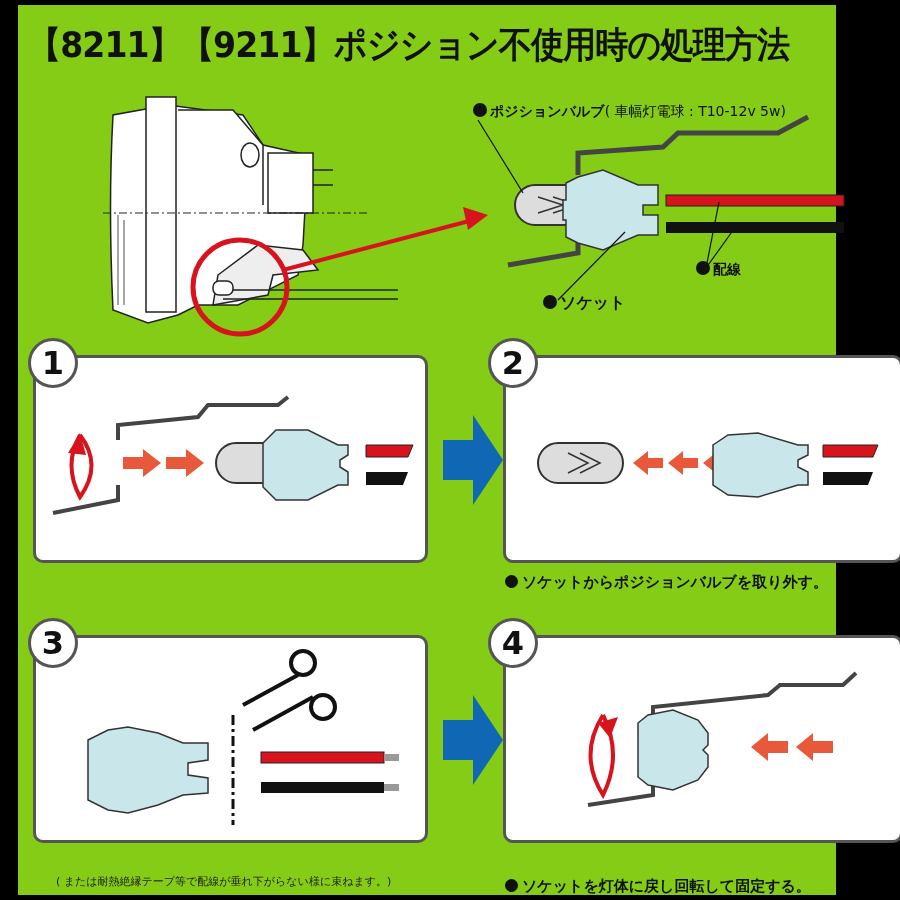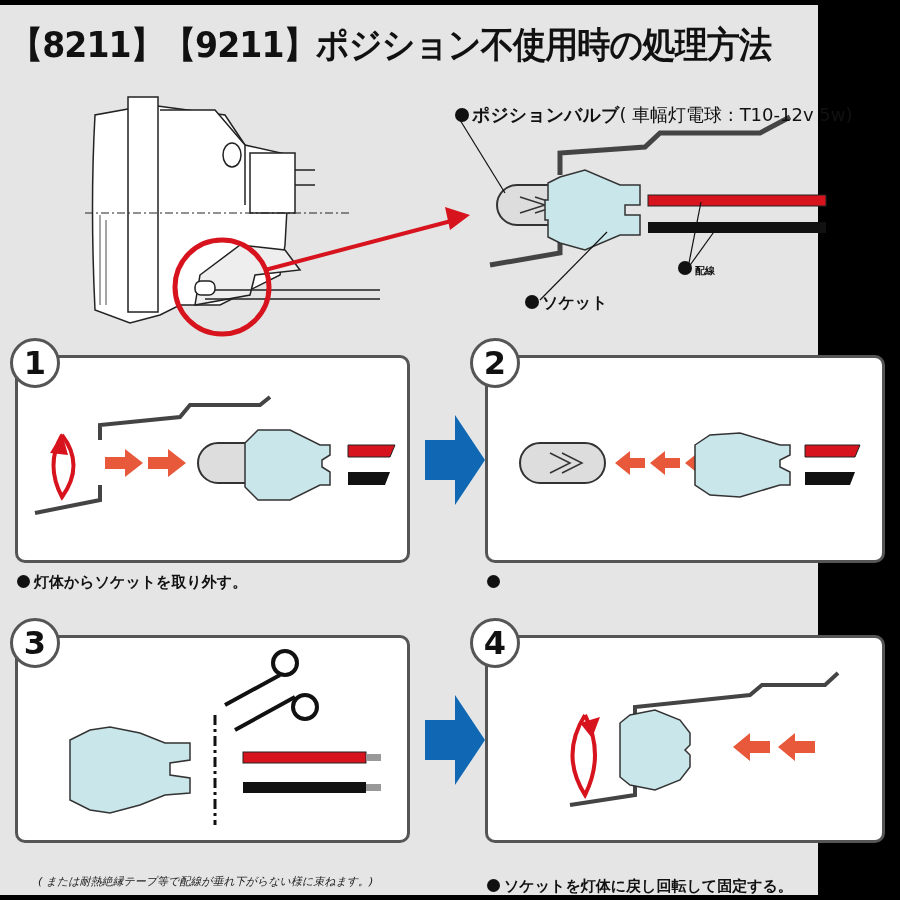--- a/index.html
+++ b/index.html
@@ -1,18 +1,18 @@
 <!DOCTYPE html>
 <html><head>
 <meta charset="utf-8">
 <style>
   * { box-sizing: border-box; margin: 0; padding: 0; }
   html, body { width: 900px; height: 900px; background: #000; overflow: hidden; }
   body { font-family: "DejaVu Sans", sans-serif; }
-  #page { position: absolute; left: 0; top: 5px; width: 818px; height: 890px; background: #e5e5e5; }
+  #page { position: absolute; left: 18px; top: 5px; width: 818px; height: 890px; background: #84cc16; }
   .title { position: absolute; left: 10px; top: 16px; font-size: 36px; font-weight: bold; color: #111; letter-spacing: -1px; white-space: nowrap; transform: scaleX(0.92); transform-origin: left center; }
   .label { position: absolute; font-weight: bold; color: #111; white-space: nowrap; }
   .label .dot { display: inline-block; width: 14px; height: 14px; border-radius: 50%; background: #111; vertical-align: -1px; margin-right: 3px; }
   .label .normal { font-weight: normal; }
   .panel { position: absolute; border: 3px solid #555; border-radius: 10px; background: #fff; }
   .step-num { position: absolute; width: 50px; height: 50px; border: 3px solid #555; border-radius: 50%; background: #fff; font-size: 32px; font-weight: bold; color: #111; text-align: center; line-height: 44px; }
   .caption { position: absolute; font-size: 15px; font-weight: bold; color: #111; white-space: nowrap; }
   .caption .dot { display: inline-block; width: 13px; height: 13px; border-radius: 50%; background: #111; vertical-align: -1px; margin-right: 4px; }
   .subcaption { position: absolute; font-size: 11px; color: #222; white-space: nowrap; }
   svg { position: absolute; overflow: visible; }
@@ -50,84 +50,81 @@
       <path d="M548 178 L560 172 L585 165 L620 180 L640 180 L640 200 L625 200 L625 210 L640 210 L640 230 L620 230 L585 245 L560 238 L548 232 L548 215 L545 215 L545 195 L548 195 Z" fill="#c9e6ea" stroke="#333" stroke-width="1.5"></path>
       <rect x="648" y="190" width="178" height="11" fill="#d7141e" stroke="#222" stroke-width="1"></rect>
       <rect x="648" y="217" width="178" height="11" fill="#111"></rect>
       <line x1="460" y1="115" x2="505" y2="188" stroke="#111" stroke-width="1.2"></line>
       <line x1="688" y1="263" x2="701" y2="197" stroke="#111" stroke-width="1.2"></line>
       <line x1="688" y1="263" x2="716" y2="224" stroke="#111" stroke-width="1.2"></line>
       <line x1="540" y1="295" x2="607" y2="227" stroke="#111" stroke-width="1.2"></line>
     </g>
   </svg>
 
-  <div class="label" style="left:455px;top:98px;font-size:18px;">
+  <div class="label" style="left:455px;top:98px;font-size:14px;">
     <span class="dot"></span><span>ポジションバルブ</span><span class="normal">( 車幅灯電球 : T10-12v 5w)</span>
   </div>
-  <div class="label" style="left:678px;top:256px;font-size:10px;">
+  <div class="label" style="left:678px;top:256px;font-size:14px;">
     <span class="dot"></span><span>配線</span>
   </div>
   <div class="label" style="left:525px;top:288px;font-size:16px;">
     <span class="dot"></span><span>ソケット</span>
   </div>
 
   <div class="panel" style="left:15px;top:350px;width:395px;height:208px;"></div>
   <div class="step-num" style="left:10px;top:333px;">1</div>
   <svg style="left:0;top:330px" width="420" height="240">
     <path d="M100 105 L100 90 L180 82 L190 70 L260 70 L270 62" fill="none" stroke="#444" stroke-width="4"></path>
     <path d="M100 150 L100 165 L35 178" fill="none" stroke="#444" stroke-width="4"></path>
     <path d="M62 100 Q85 130 62 162 Q45 130 62 100" fill="none" stroke="#d7141e" stroke-width="4"></path>
     <polygon points="50,118 62,98 68,120" fill="#d7141e"></polygon>
     <polygon points="105,122 125,122 125,114 143,128 125,142 125,134 105,134" fill="#e8583a"></polygon>
     <polygon points="148,122 168,122 168,114 186,128 168,142 168,134 148,134" fill="#e8583a"></polygon>
     <rect x="198" y="108" width="85" height="40" rx="20" fill="#ddd" stroke="#333" stroke-width="2"></rect>
     <path d="M245 108 L258 95 L290 95 L320 110 L330 110 L330 120 L322 125 L322 132 L330 137 L330 150 L320 150 L290 165 L258 165 L245 152 Z" fill="#c9e6ea" stroke="#333" stroke-width="1.5"></path>
     <polygon points="348,110 395,110 390,122 348,122" fill="#d7141e" stroke="#222" stroke-width="1"></polygon>
     <polygon points="348,137 390,137 385,150 348,150" fill="#111"></polygon>
   </svg>
-  <div class="caption" style="left:17px;top:568px;">
-    <span class="dot"></span><span>灯体からソケットを取り外す。</span>
-  </div>
 
   <svg style="left:420px;top:410px" width="60" height="90">
     <polygon points="5,25 35,25 35,0 65,45 35,90 35,65 5,65" fill="#1068b4"></polygon>
   </svg>
 
   <div class="panel" style="left:485px;top:350px;width:400px;height:208px;"></div>
   <div class="step-num" style="left:470px;top:333px;">2</div>
   <svg style="left:480px;top:330px" width="410" height="240">
     <rect x="40" y="108" width="85" height="40" rx="20" fill="#ddd" stroke="#333" stroke-width="2"></rect>
     <path d="M70 118 L90 128 L70 138 M82 118 L102 128 L82 138" fill="none" stroke="#333" stroke-width="1.5"></path>
     <polygon points="135,128 150,116 150,123 165,123 165,133 150,133 150,140" fill="#e8583a"></polygon>
     <polygon points="170,128 185,116 185,123 200,123 200,133 185,133 185,140" fill="#e8583a"></polygon>
     <polygon points="205,128 220,116 220,123 235,123 235,133 220,133 220,140" fill="#e8583a"></polygon>
     <path d="M215 110 L230 100 L260 98 L300 110 L310 110 L310 120 L300 125 L300 132 L310 137 L310 150 L300 150 L260 162 L230 160 L215 150 Z" fill="#c9e6ea" stroke="#333" stroke-width="1.5"></path>
     <polygon points="325,110 380,110 375,122 325,122" fill="#d7141e" stroke="#222" stroke-width="1"></polygon>
     <polygon points="325,137 375,137 370,150 325,150" fill="#111"></polygon>
   </svg>
   <div class="caption" style="left:487px;top:568px;">
-    <span class="dot"></span>
+    <span class="dot"></span><span>ソケットからポジションバルブを取り外す。</span>
   </div>
 
   <div class="panel" style="left:15px;top:630px;width:395px;height:208px;"></div>
   <div class="step-num" style="left:10px;top:613px;">3</div>
   <svg style="left:0;top:610px" width="420" height="240">
     <path d="M70 125 L90 115 L110 112 L140 118 L165 128 L190 128 L190 145 L170 148 L170 160 L190 163 L190 178 L165 180 L140 190 L110 198 L90 195 L70 185 Z" fill="#c9e6ea" stroke="#333" stroke-width="1.5"></path>
     <line x1="215" y1="100" x2="215" y2="210" stroke="#111" stroke-width="3" stroke-dasharray="10 4 3 4"></line>
     <g fill="none" stroke="#111" stroke-width="4">
       <circle cx="285" cy="48" r="12"></circle>
       <circle cx="305" cy="92" r="12"></circle>
       <path d="M280 60 L225 90 M295 82 L235 115"></path>
     </g>
     <rect x="243" y="137" width="123" height="11" fill="#d7141e" stroke="#222" stroke-width="1"></rect>
     <rect x="366" y="139" width="15" height="7" fill="#999"></rect>
     <rect x="243" y="167" width="123" height="11" fill="#111"></rect>
     <rect x="366" y="169" width="15" height="7" fill="#999"></rect>
   </svg>
-  <div class="subcaption" style="left:38px;top:869px;font-style:italic;">( または耐熱絶縁テープ等で配線が垂れ下がらない様に束ねます。)</div>
+  <div class="subcaption" style="left:38px;top:869px;">( または耐熱絶縁テープ等で配線が垂れ下がらない様に束ねます。)</div>
 
   <svg style="left:420px;top:690px" width="60" height="90">
     <polygon points="5,25 35,25 35,0 65,45 35,90 35,65 5,65" fill="#1068b4"></polygon>
   </svg>
 
   <div class="panel" style="left:485px;top:630px;width:400px;height:208px;"></div>
   <div class="step-num" style="left:470px;top:613px;">4</div>
   <svg style="left:480px;top:610px" width="410" height="240">
     <path d="M155 110 L155 92 L270 80 L282 70 L345 70 L358 58" fill="none" stroke="#444" stroke-width="4"></path>
     <path d="M155 165 L155 180 L90 190" fill="none" stroke="#444" stroke-width="4"></path>

